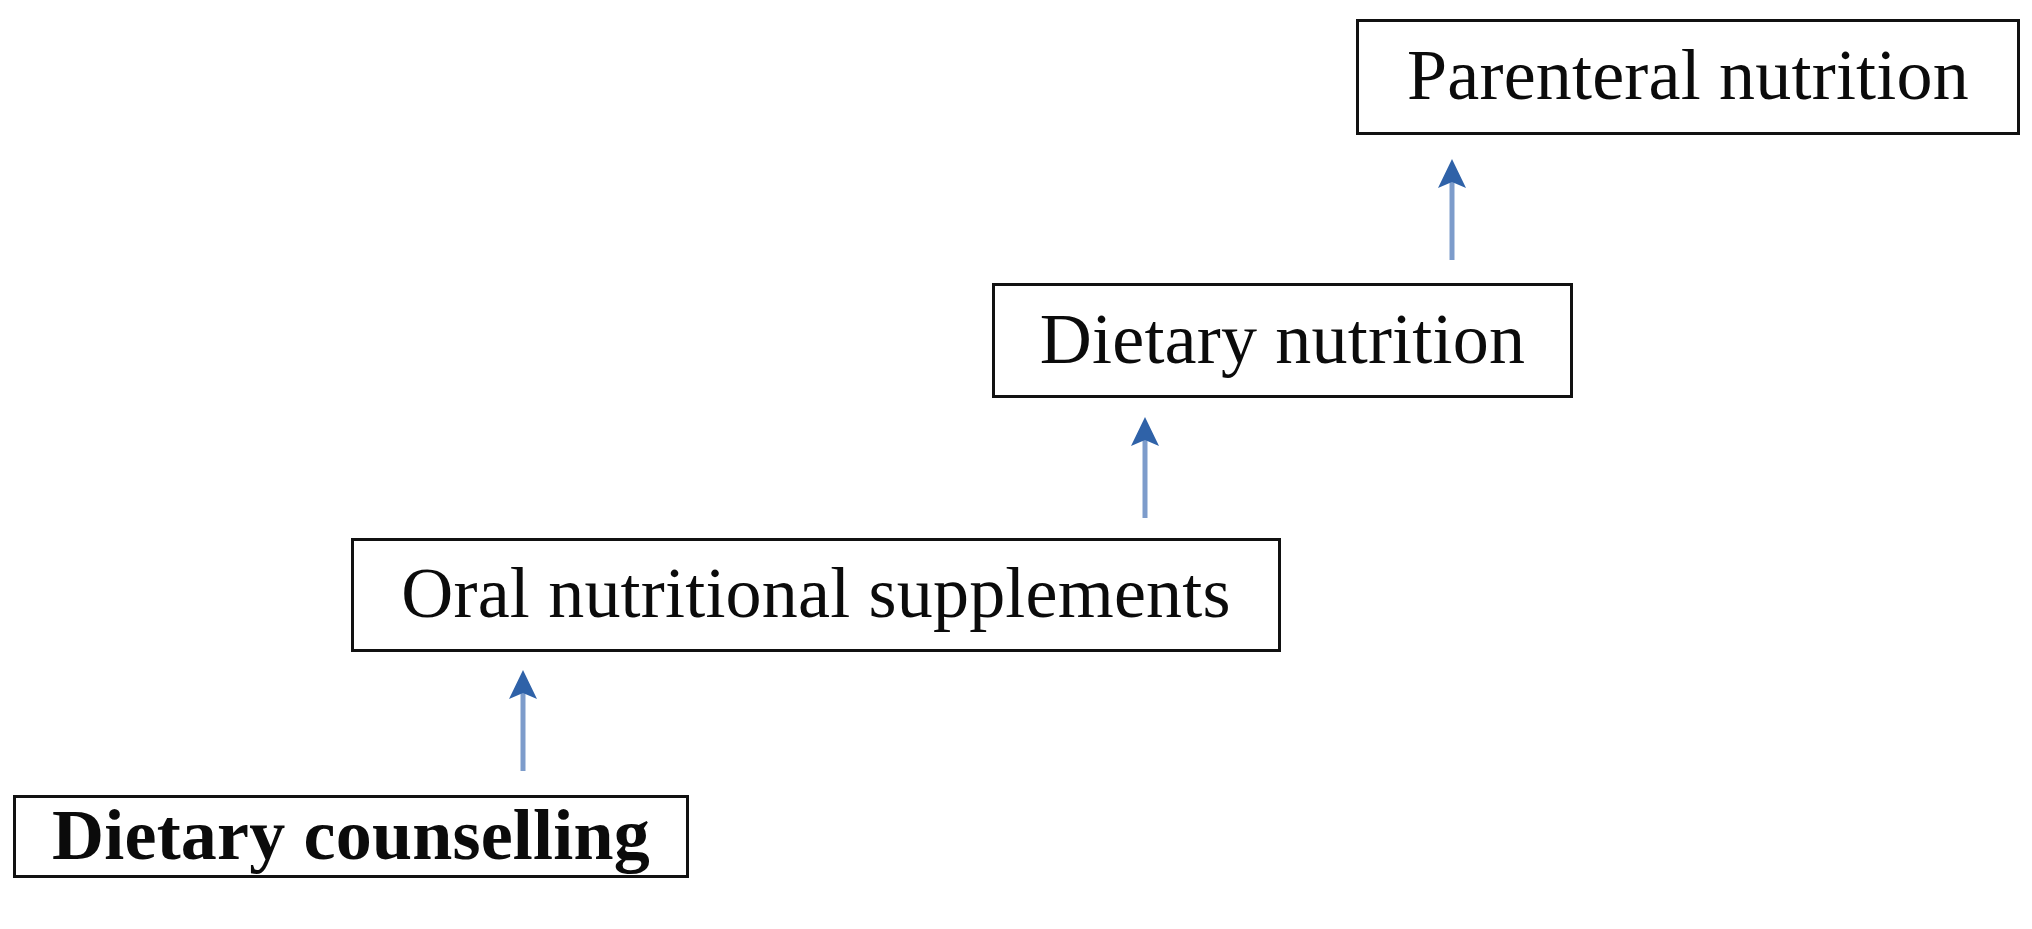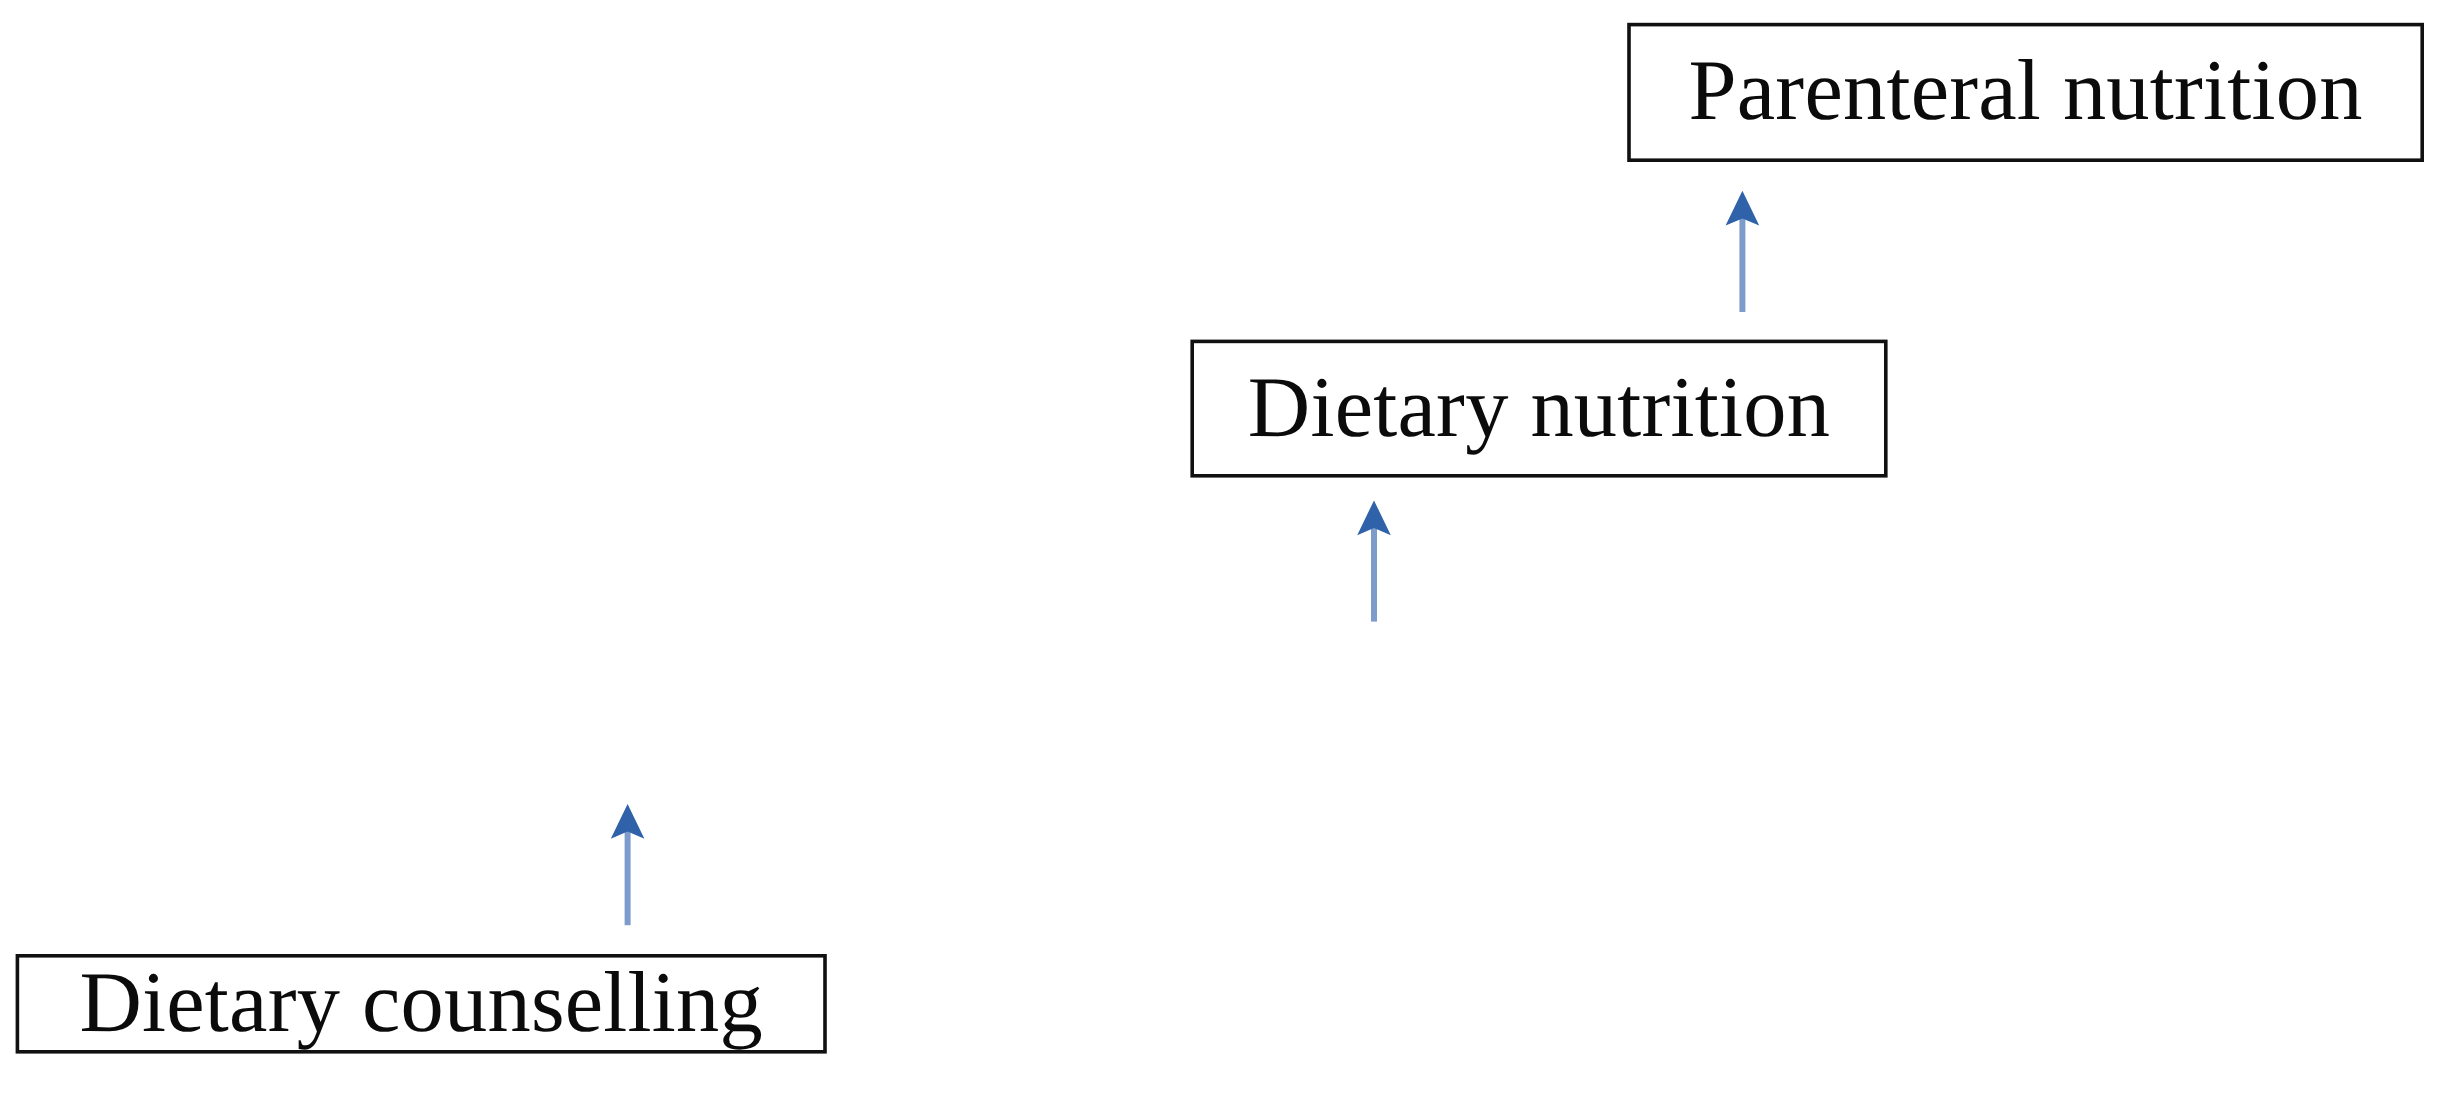--- a/index.html
+++ b/index.html
@@ -33,21 +33,21 @@
     line-height: 1;
     color: #0b0b0b;
     white-space: nowrap;
     letter-spacing: 0.2px;
     padding-bottom: 4px;
   }
   
   #node-parenteral   { left: 1356px; top: 19px;  width: 664px; height: 116px; }
   #node-enteral      { left: 992px;  top: 283px; width: 581px; height: 115px; }
   #node-ons          { left: 351px;  top: 538px; width: 930px; height: 114px; }
-  #node-dietary      { left: 13px;   top: 795px; width: 676px; height: 83px; }
+  #node-dietary      { left: 13px;   top: 795px; width: 676px; height: 83px; font-weight: bold; }
 
   .arrow {
     position: absolute;
     overflow: visible;
   }
   #arrow-ons-to-enteral    { left: 1114px; top: 414px; }
   #arrow-enteral-to-parent { left: 1421px; top: 156px; }
   #arrow-dietary-to-ons    { left: 492px;  top: 667px; }
 </style>
 </head>
@@ -56,20 +56,23 @@
 <div id="canvas" style="background: rgb(255, 255, 255);">
 
   <div class="node" id="node-parenteral" style="border-color: rgb(17, 17, 17);">
     <span class="node-label" style="color: rgb(11, 11, 11);">Parenteral nutrition</span>
   </div>
 
   <div class="node" id="node-enteral" style="border-color: rgb(17, 17, 17);">
     <span class="node-label" style="color: rgb(11, 11, 11);">Dietary nutrition</span>
   </div>
 
+  <div class="node" id="node-ons" style="border-color: rgb(17, 17, 17);">
+    <span class="node-label" style="color: rgb(11, 11, 11);">Oral nutritional supplements</span>
+  </div>
 
   <div class="node" id="node-dietary" style="border-color: rgb(17, 17, 17);">
     <span class="node-label" style="color: rgb(11, 11, 11);">Dietary counselling</span>
   </div>
 
   <svg class="arrow" id="arrow-enteral-to-parent" width="62" height="108" viewBox="0 0 62 108">
     <line x1="31" y1="104" x2="31" y2="22" stroke="#7d9ccb" stroke-width="5" stroke-linecap="butt"></line>
     <polygon points="31,3 45,32 31,26 17,32" fill="#2f62a8"></polygon>
   </svg>
 

